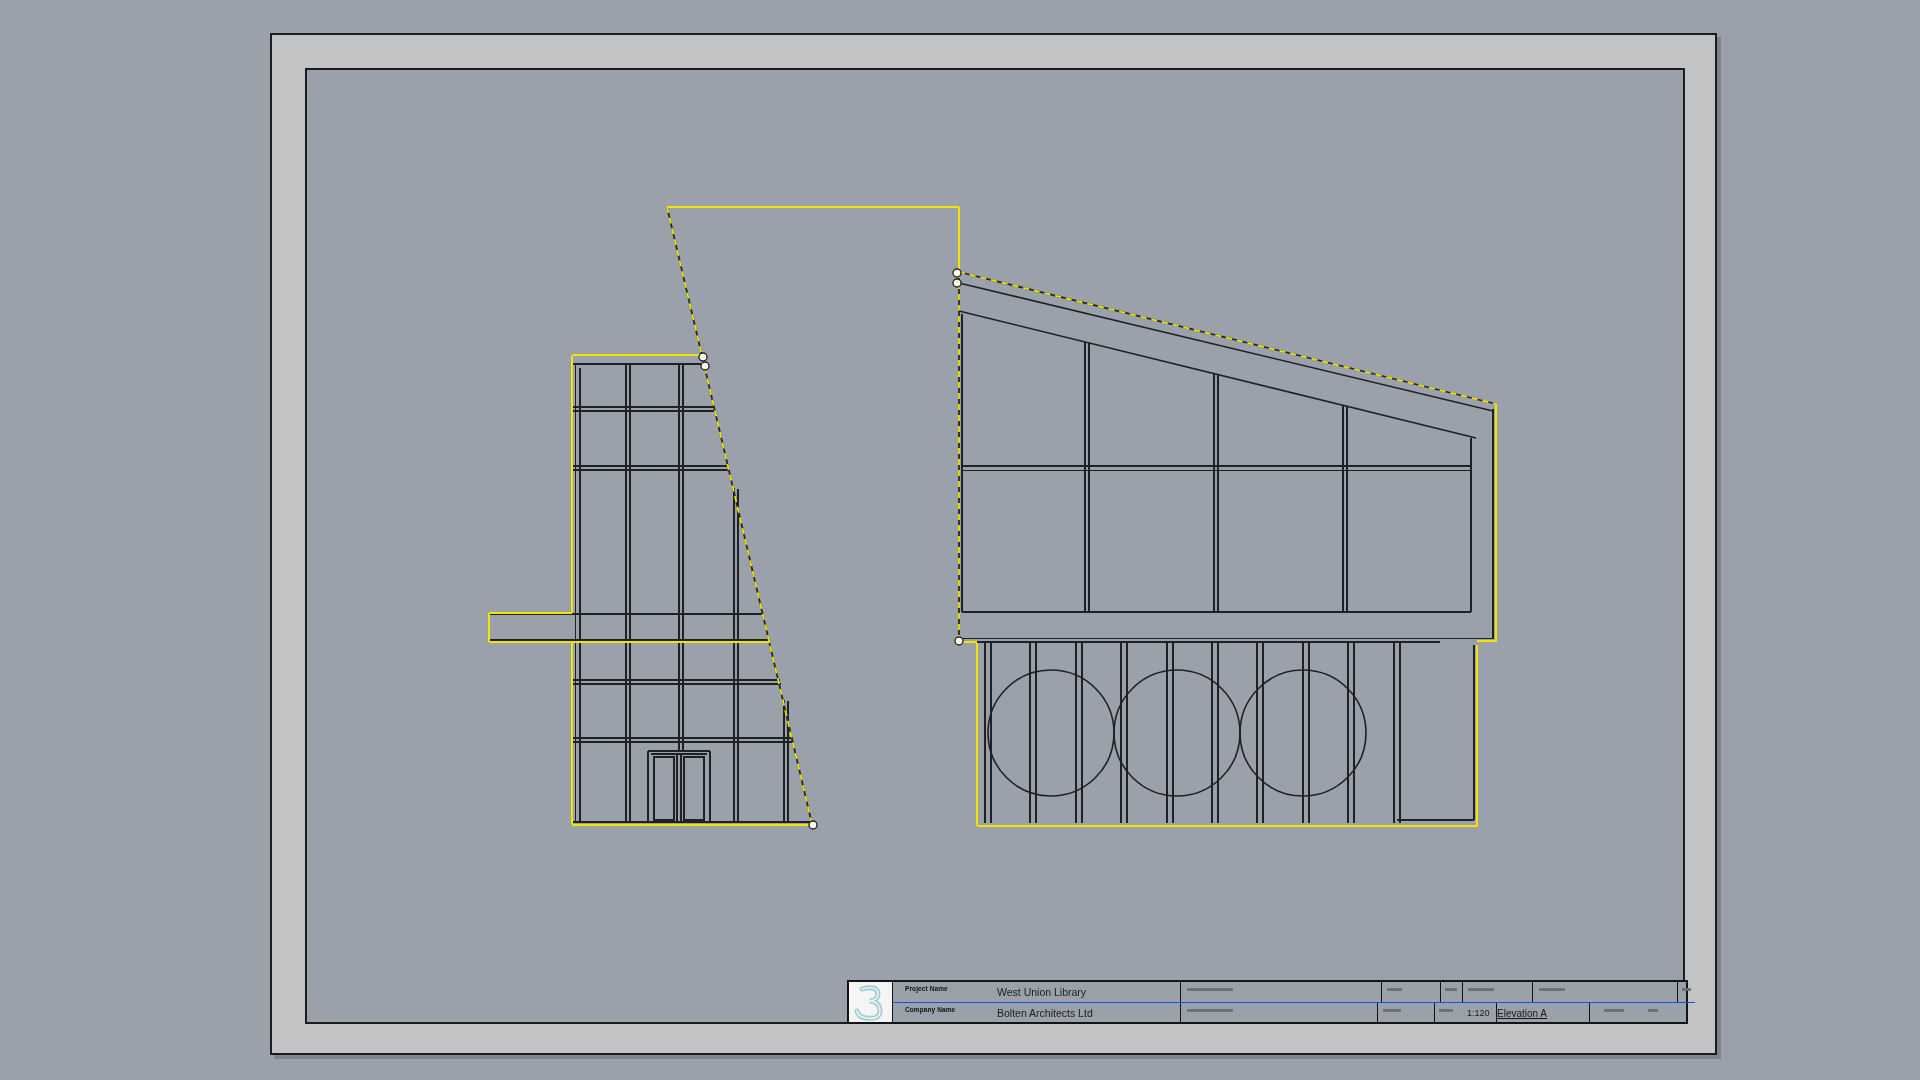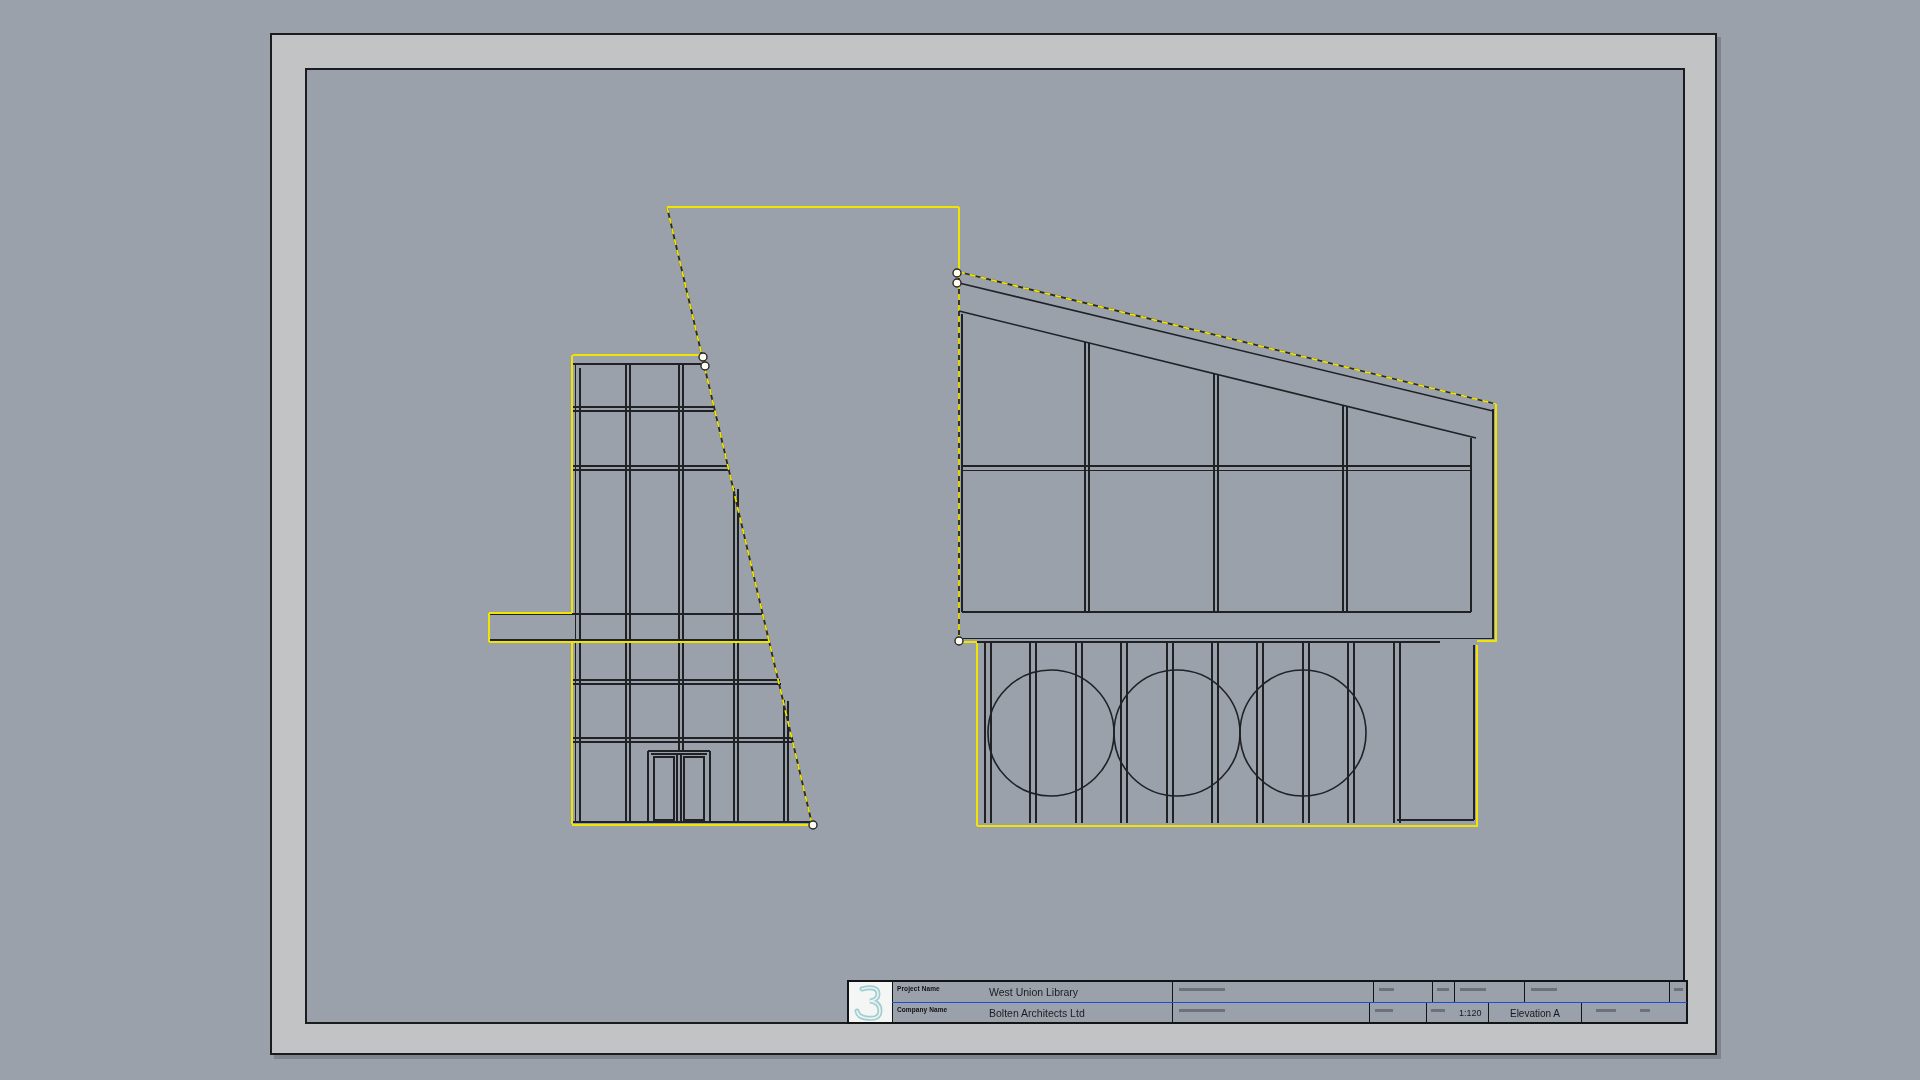--- a/index.html
+++ b/index.html
@@ -23,37 +23,37 @@
   
   .title-block{
     position:absolute;left:847px;top:980px;width:841px;height:44px;
     border:2px solid #131416;box-sizing:border-box;background:#9aa1ab;
     color:#17181a;
   }
   .tb-logo{
     position:absolute;left:0;top:0;width:43px;height:40px;background:#f4f6f5;
     border-right:1px solid #131416;
   }
-  .tb-row{position:absolute;left:43px;width:795px;height:20px;display:flex;}
+  .tb-row{position:absolute;left:43px;width:795px;height:20px;display:flex;padding-left:8px;}
   .tb-row.r1{top:0;}
   .tb-row.r2{top:20px;border-top:1px solid #1d4ed8;}
   .tb-cell{
     box-sizing:border-box;border-right:1px solid #131416;height:100%;
     display:flex;align-items:center;position:relative;overflow:hidden;
   }
   .tb-cell:last-child{border-right:none;}
   .dash{height:3px;background:#6d727a;flex:none;}
   .dash.top{align-self:flex-start;margin-top:6px;}
   .tb-label{
     position:absolute;left:5px;top:3px;font-size:6.5px;font-weight:bold;
     letter-spacing:0.1px;color:#101113;
   }
   .tb-value{margin-left:97px;font-size:10.5px;color:#1c1d20;white-space:nowrap;}
   .tb-scale{font-size:9px;margin-left:14px;}
-  .tb-sheet{width:100%;text-align:center;font-size:10px;}
+  .tb-sheet{width:100%;font-size:10px;text-decoration:underline;}
 
   
   .r1 .c1{width:281px;} .r1 .c2{width:201px;} .r1 .c3{width:59px;}
   .r1 .c4{width:22px;}  .r1 .c5{width:70px;}  .r1 .c6{width:145px;}
   .r1 .c7{width:17px;}
   
   .r2 .c1{width:281px;} .r2 .c2{width:197px;} .r2 .c3{width:57px;}
   .r2 .c4{width:62px;}  .r2 .c5{width:93px;}  .r2 .c6{width:105px;}
 </style>
 </head>

